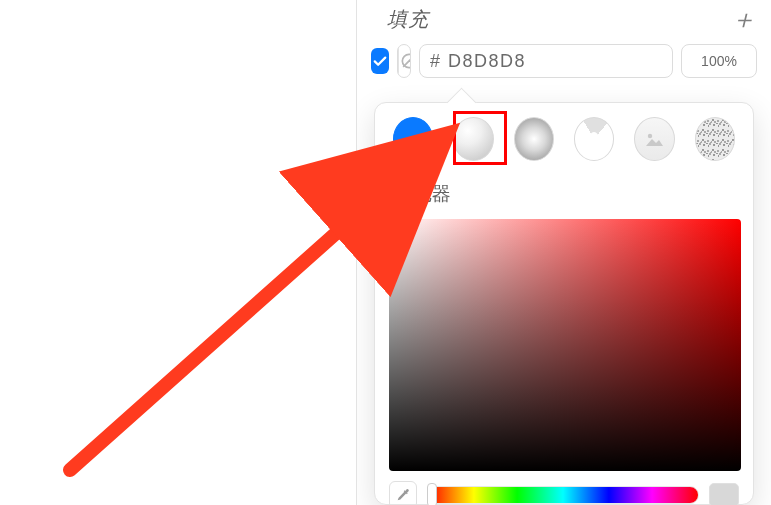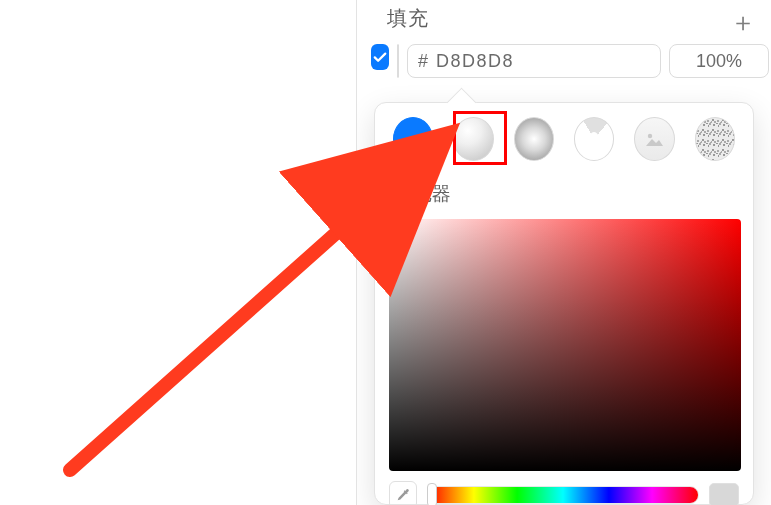--- a/index.html
+++ b/index.html
@@ -7,28 +7,29 @@
   .canvas { position: relative; width: 771px; height: 505px; }
   .panel {
     position: absolute;
     left: 356px; top: 0;
     width: 415px; height: 505px;
     border-left: 1px solid #e3e3e3;
     background: #fff;
     overflow: hidden;
   }
   .section-header {
-    display: flex; align-items: flex-end; justify-content: space-between;
+    display: flex; align-items: center; justify-content: space-between;
     padding: 6px 18px 8px 30px;
     height: 40px;
+    font-style: italic;
   }
   .section-title { font-size: 20px; color: #5f5f5f; font-weight: 500; letter-spacing: 1px; }
   .plus { width: 20px; height: 20px; display: flex; align-items: center; justify-content: center; color: #7f7f7f; font-size: 26px; line-height: 1; cursor: pointer; user-select: none; }
   .fill-row {
-    display: flex; align-items: flex-start; gap: 8px;
+    display: flex; align-items: center; gap: 8px;
     padding: 4px 14px 10px 14px;
   }
   .chk {
     width: 26px; height: 26px; border-radius: 6px;
     background: #0a7aff; display: flex; align-items: center; justify-content: center;
     color: #fff; cursor: pointer;
   }
   .chk svg { width: 18px; height: 18px; }
   .swatch-group {
     display: flex; align-items: center; height: 34px;
@@ -45,23 +46,23 @@
     cursor: pointer;
   }
   .swatch-icon svg { width: 20px; height: 20px; }
   .hex-input {
     flex: 1 1 auto; height: 34px;
     border: 1px solid #dcdcdc; border-radius: 8px; padding: 0 10px;
     font-size: 18px; color: #6a6a6a; letter-spacing: 1.5px;
     outline: none;
   }
   .opacity-input {
-    width: 100px; height: 34px;
+    width: 76px; height: 34px;
     border: 1px solid #dcdcdc; border-radius: 8px;
-    text-align: center; font-size: 18px; color: #6a6a6a;
+    text-align: center; font-size: 14px; color: #6a6a6a;
     outline: none;
   }
   .popover {
     position: absolute;
     left: 17px; top: 102px;
     width: 380px; height: 403px;
     background: #fff;
     border: 1px solid #e3e3e3;
     border-radius: 12px;
     box-shadow: 0 10px 30px rgba(0,0,0,0.12);

